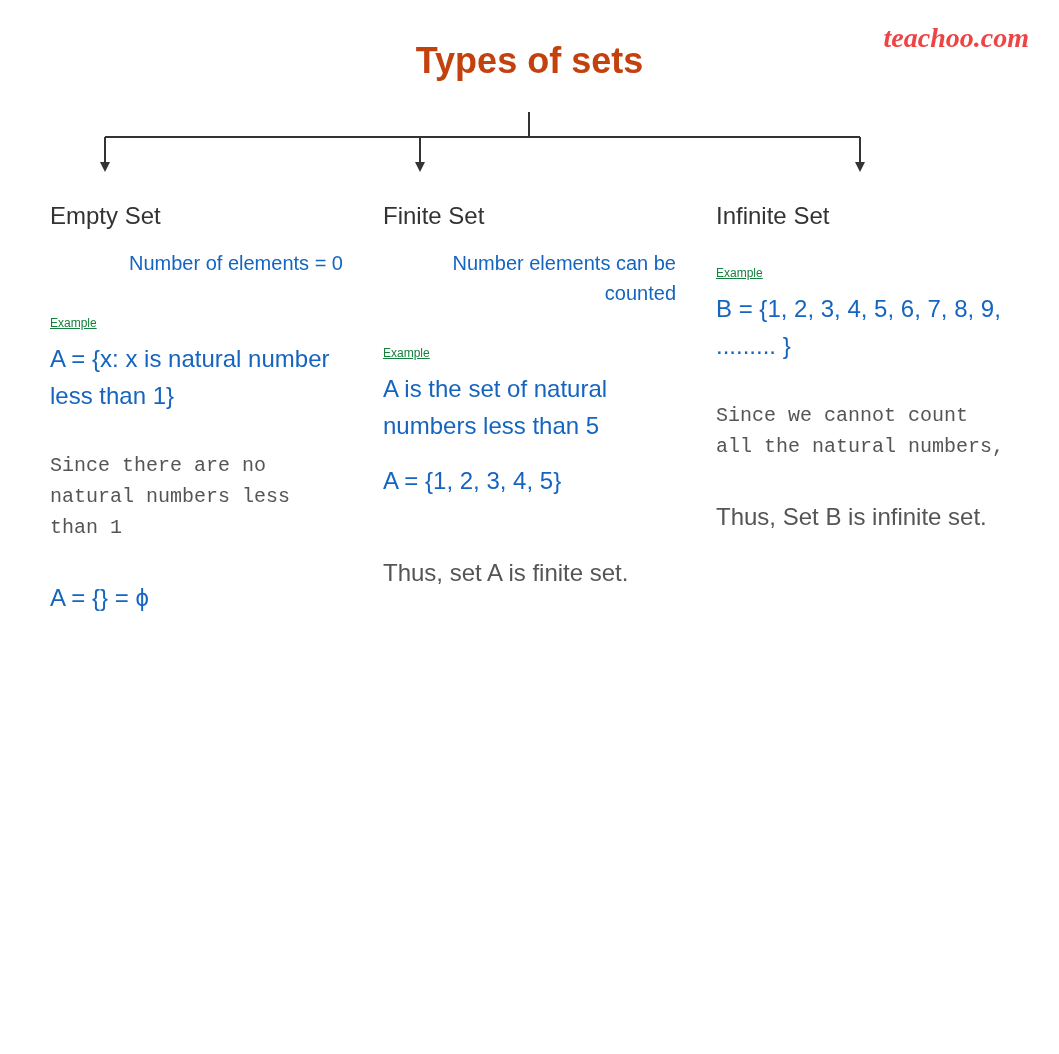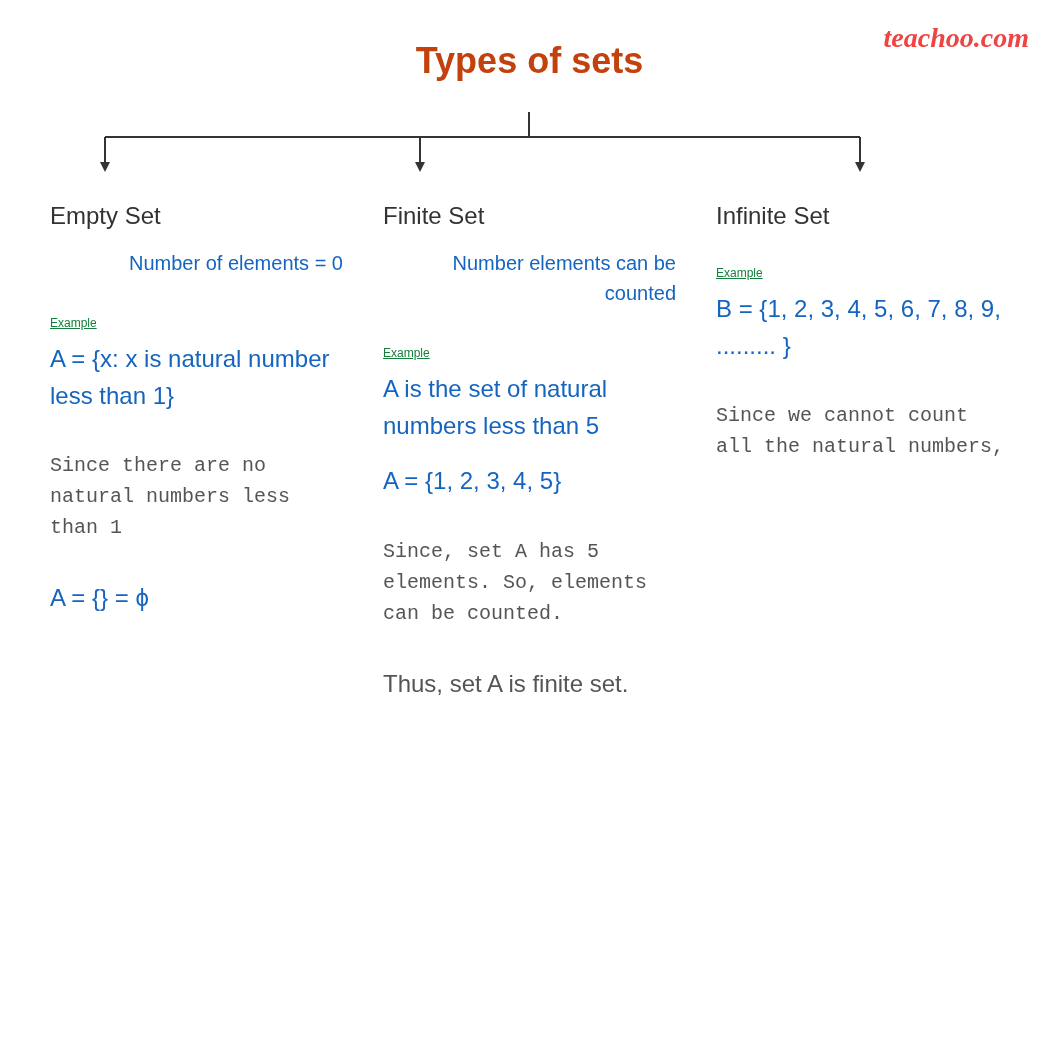--- a/index.html
+++ b/index.html
@@ -146,28 +146,28 @@
   </div>
 
   <div class="col">
     <div class="col-title">Finite Set</div>
     <div class="col-desc">Number elements can be counted</div>
     <br>
     <span class="example-label">Example</span>
     <div class="example-text">A is the set of natural numbers less than 5</div>
     <div class="example-text">A = {1, 2, 3, 4, 5}</div>
     <br>
-    <div class="note-text">Since, set A has 5 elements. So, elements can be counted.</div>
     <br>
     <div class="conclusion-text">Thus, set A is finite set.</div>
   </div>
 
   <div class="col">
     <div class="col-title">Infinite Set</div>
     <br>
     <span class="example-label">Example</span>
     <div class="example-text">B = {1, 2, 3, 4, 5, 6, 7, 8, 9, ......... }</div>
     <br>
     <div class="note-text">Since we cannot count all the natural numbers,</div>
     <br>
+    <div class="conclusion-text">Thus, Set B is infinite set.</div>
   </div>
 
 </div>
 
 </body></html>

